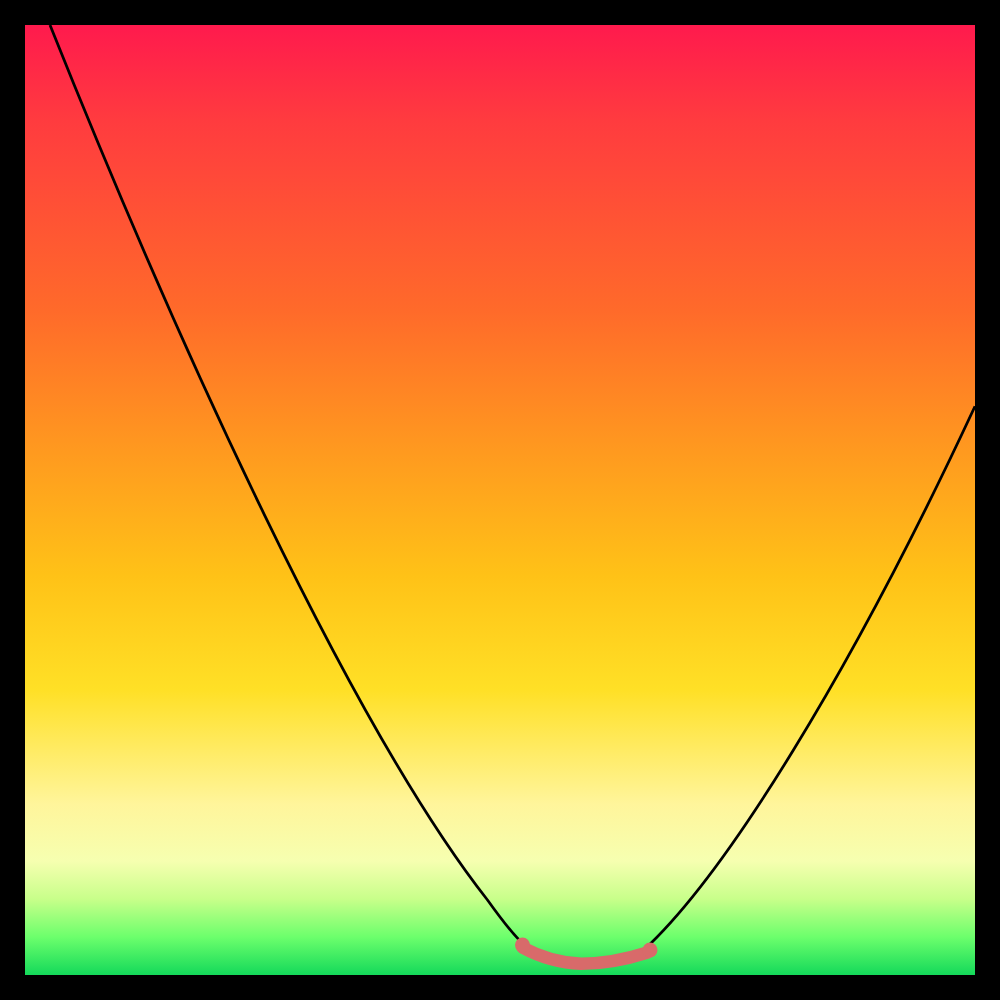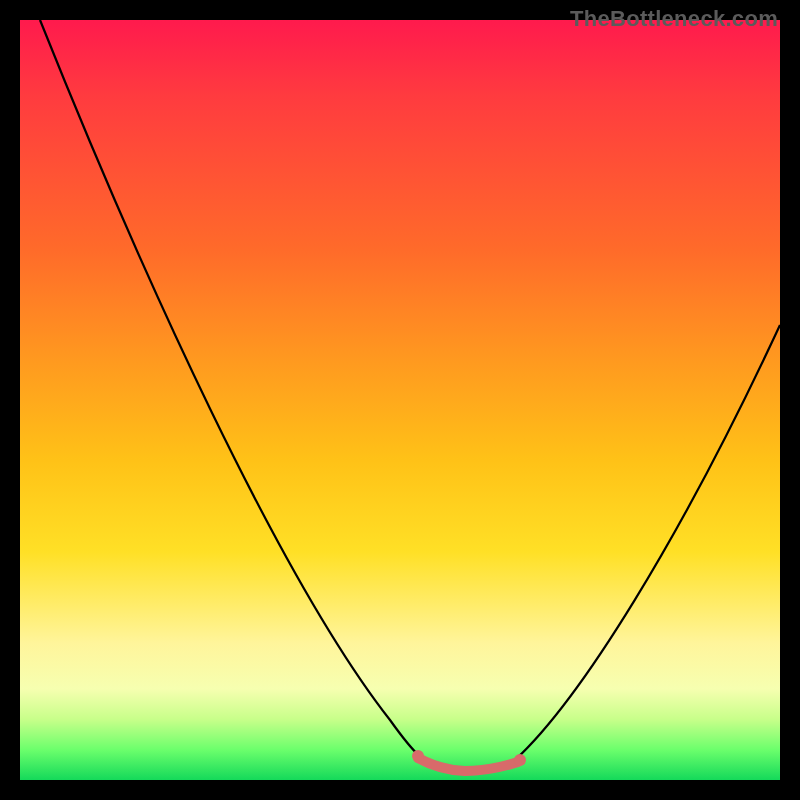--- a/index.html
+++ b/index.html
@@ -76,15 +76,14 @@
       <path d="M 398 738
                Q 420 750, 445 751
                Q 470 751, 498 742" fill="none" stroke="#d86a6a" stroke-width="10" stroke-linecap="round"></path>
 
       <circle cx="398" cy="736" r="6" fill="#d86a6a"></circle>
       <circle cx="500" cy="740" r="6" fill="#d86a6a"></circle>
     </svg>
 
   </div>
 
-  <div class="watermark">TheBottleneck.com</div>
 
 </div>
 
 </body></html>

